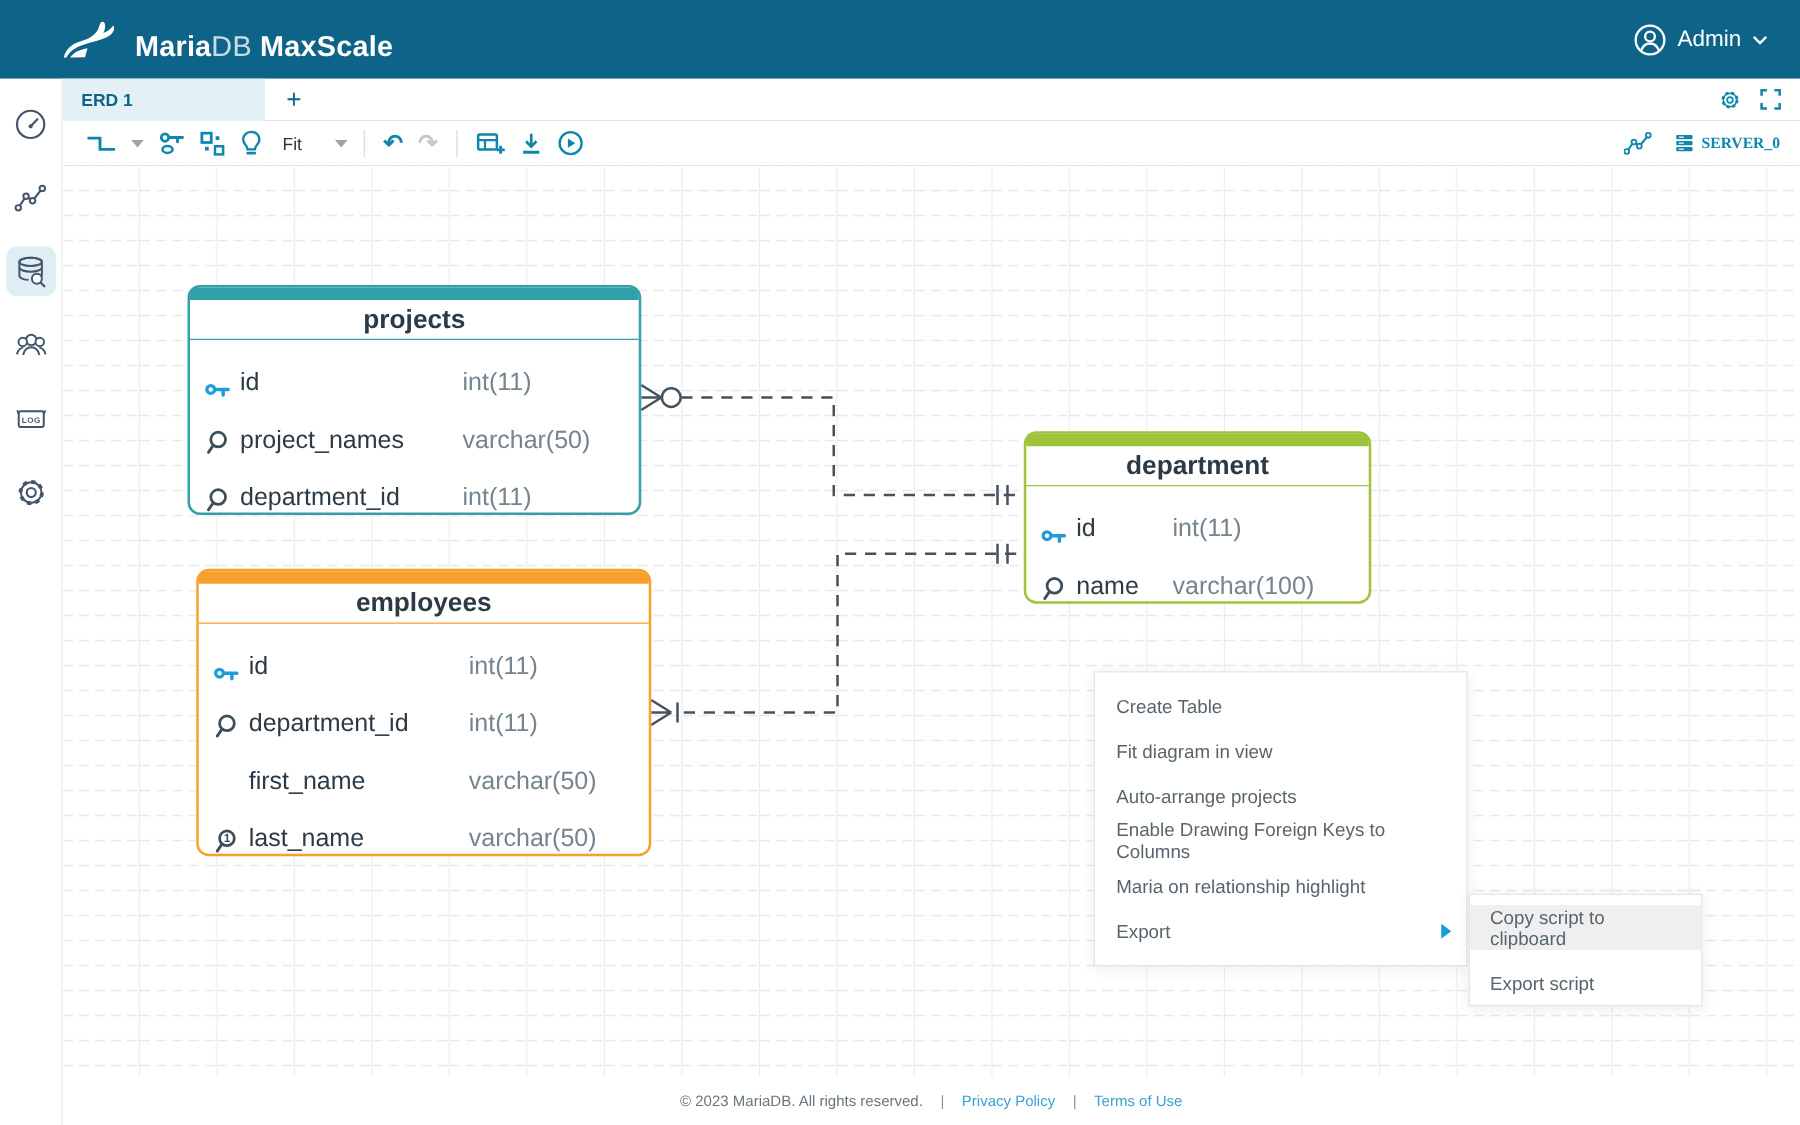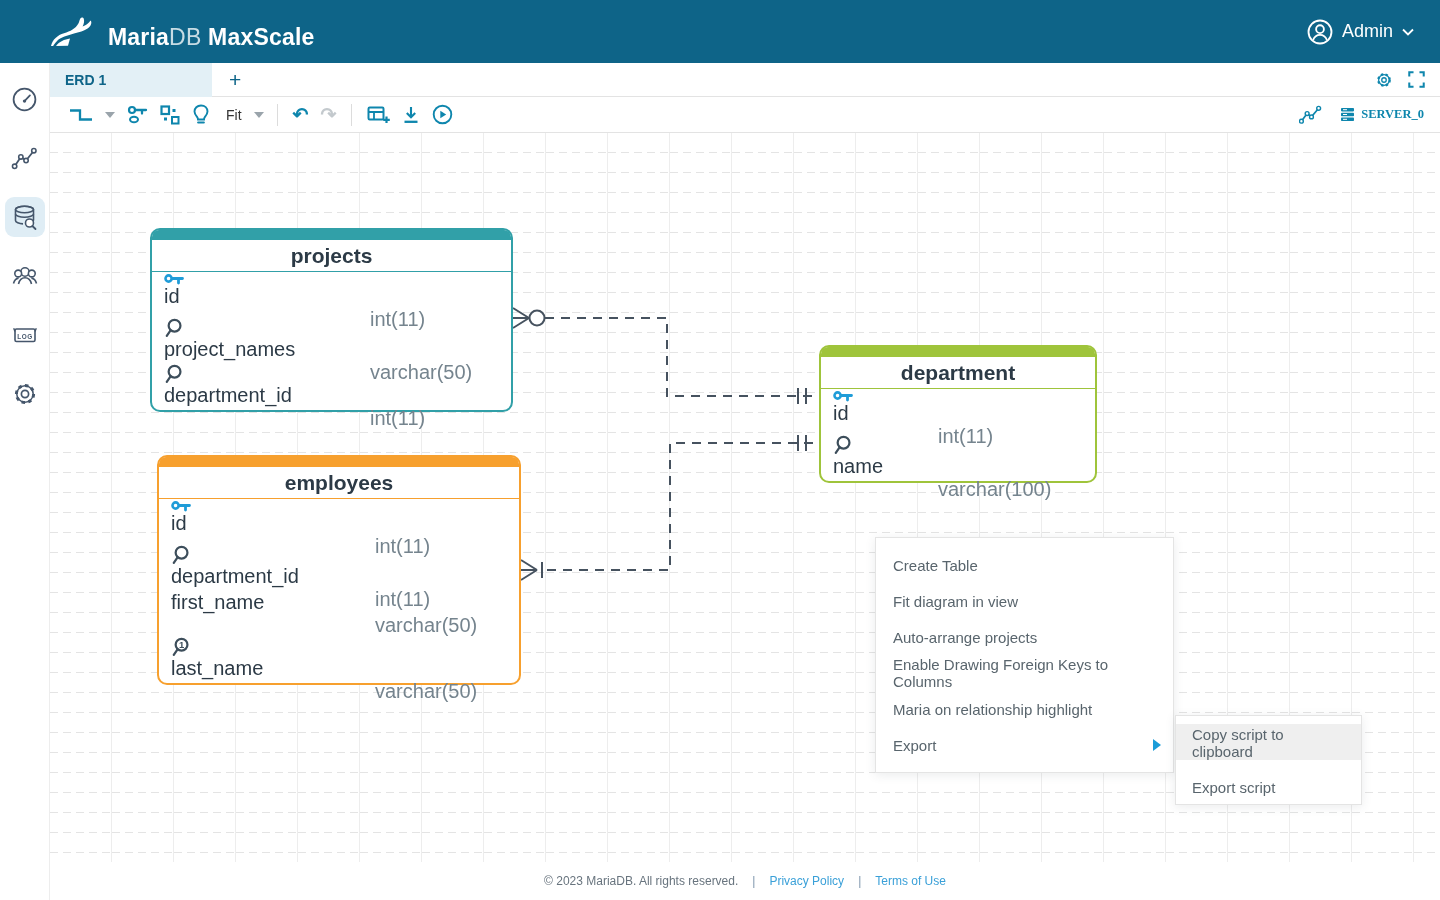--- a/index.html
+++ b/index.html
@@ -43,38 +43,38 @@
   .tab-add{ margin-left:17px; color:#0e6488; font-size:21px; line-height:1; cursor:default; }
   .tab-actions{ margin-left:auto; display:flex; align-items:center; gap:15px; margin-right:15px; }
   
   .toolbar{
     position:absolute; left:50px; top:97px; right:0; height:36px;
     background:#fff; border-bottom:1px solid #e3e3e3;
     display:flex; align-items:center; padding:0 16px 0 13px;
   }
   .tb-btn{ display:flex; align-items:center; justify-content:center; padding:0 6px; height:28px; }
   .tb-sep{ width:1px; height:22px; background:#dcdcdc; margin:0 9px; }
-  .fit-select{ display:flex; align-items:center; gap:12px; margin:0 4px 0 10px; font-size:14px; color:#333; }
+  .fit-select{ display:flex; align-items:center; gap:26px; margin:0 4px 0 10px; font-size:14px; color:#333; }
   .chev{ width:0; height:0; border-left:5px solid transparent; border-right:5px solid transparent; border-top:6px solid #9aa4ab; }
   .undo-redo{ font-size:19px; font-weight:bold; }
   .tb-right{ margin-left:auto; display:flex; align-items:center; gap:18px; }
   .server-chip{ display:flex; align-items:center; gap:6px; color:#0e86ad; font-weight:bold; font-size:12.5px;font-family:Liberation Serif, serif; }
   
   .canvas{ position:absolute; left:50px; top:133px; right:0; bottom:0; background:#fff; overflow:hidden; }
   .grid-svg, .rel-svg{ position:absolute; left:0; top:0; width:1390px; height:729px; }
   
   .ent{
     position:absolute; background:#fff; border:2px solid; border-radius:10px; z-index:2;
   }
   .ent-top{ height:10px; border-radius:7px 7px 0 0; }
   .ent-title{
     height:32px; line-height:32px; text-align:center; font-weight:bold;
     font-size:21px; color:#2c3a46; border-bottom:1px solid;
   }
-  .ent-row{ height:46px; display:flex; align-items:flex-start; padding:0 8px 0 12px;flex-direction:column; }
+  .ent-row{ height:46px; display:flex; align-items:flex-end; padding:0 8px 0 12px; }
   .col-icon{ width:28px; display:flex; align-items:center; }
   .col-name{ font-size:20px; color:#2c3a46; white-space:nowrap; }
   .col-type{ font-size:20px; color:#75848e; margin-left:auto; flex:none; text-align:left; white-space:nowrap; }
   .ent-teal   { border-color:#31a0a8; }
   .ent-teal   .ent-top{ background:#31a0a8; } .ent-teal .ent-title{ border-color:#31a0a8; }
   .ent-green  { border-color:#9fc43b; }
   .ent-green  .ent-top{ background:#9fc43b; } .ent-green .ent-title{ border-color:#9fc43b; }
   .ent-orange { border-color:#f7a02e; }
   .ent-orange .ent-top{ background:#f7a02e; } .ent-orange .ent-title{ border-color:#f7a02e; }
   .ent-projects  .col-type{ width:133px; }

